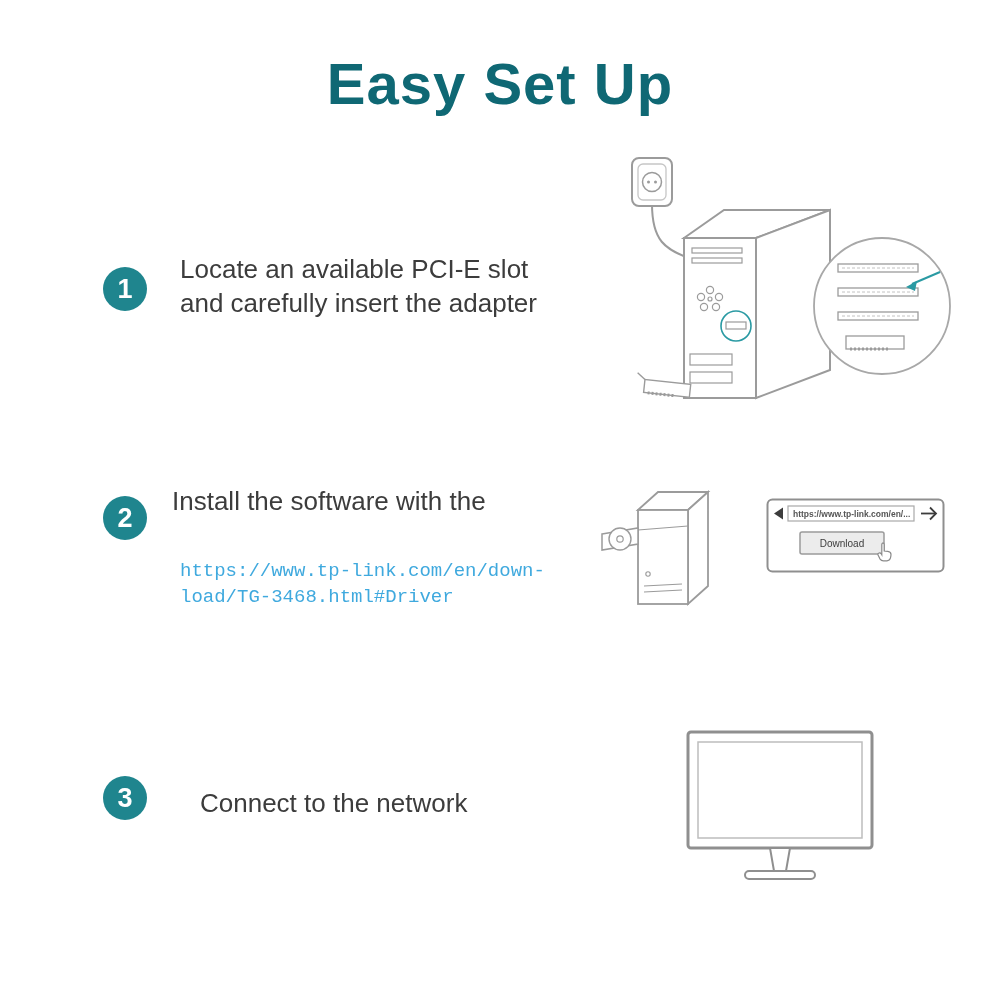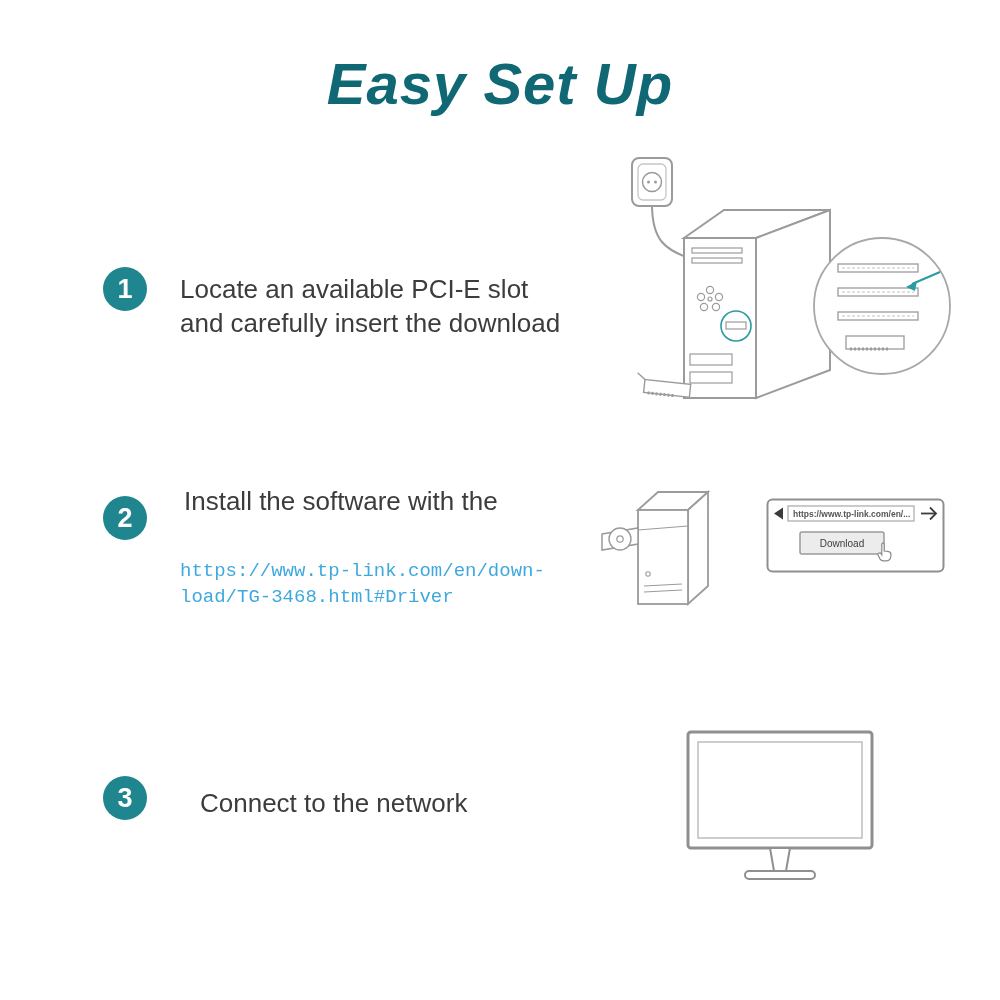--- a/index.html
+++ b/index.html
@@ -1,37 +1,37 @@
 <!DOCTYPE html>
 <html><head>
 <meta charset="utf-8">
 <style>
   html,body{margin:0;padding:0;background:#fff;}
   .canvas{position:relative;width:1000px;height:1000px;background:#ffffff;overflow:hidden;
           font-family:"Liberation Sans", sans-serif;}
   .title{position:absolute;left:0;top:50px;width:100%;margin:0;text-align:center;
-         font-size:58px;font-weight:bold;color:#0f6874;letter-spacing:1px;font-style:italic;}
+         font-size:58px;font-weight:bold;color:#0f6874;letter-spacing:1px;}
   .step-circle{position:absolute;width:44px;height:44px;border-radius:50%;background:#1f858e;
          color:#fff;font-size:27px;font-weight:bold;display:flex;align-items:center;justify-content:center;}
   .step-text{position:absolute;font-size:26px;line-height:34px;color:#3c3c3c;}
   .link-text{position:absolute;font-size:19px;line-height:26px;color:#3fa9de;cursor:pointer;font-family:Liberation Mono, monospace;}
   .or{position:absolute;font-size:15px;font-weight:bold;color:#4a4a4a;margin-left:44px;}
   .illus{position:absolute;}
 </style>
 </head>
 <body>
 
 <div class="canvas">
 
   <h1 class="title">Easy Set Up</h1>
 
   <div class="step-circle" style="left:103px;top:267px;">1</div>
-  <div class="step-text" style="left:180px;top:252px;margin-top:20px;">
+  <div class="step-text" style="left:180px;top:252px;">
     <div>Locate an available PCI-E slot</div>
-    <div>and carefully insert the download</div>
+    <div>and carefully insert the adapter</div>
   </div>
 
   <svg class="illus" style="left:588px;top:146px;" width="372" height="272" viewBox="0 0 372 272">
 
     <path d="M64 58 C64 94, 76 104, 106 114" fill="none" stroke="#9b9b9b" stroke-width="2"></path>
 
     <g>
       <rect x="44" y="12" width="40" height="48" rx="7" fill="#fff" stroke="#9b9b9b" stroke-width="2"></rect>
       <rect x="50" y="18" width="28" height="36" rx="5" fill="#fff" stroke="#c6c6c6" stroke-width="1.3"></rect>
       <circle cx="64" cy="36" r="9.5" fill="#fff" stroke="#9b9b9b" stroke-width="1.5"></circle>
@@ -81,21 +81,21 @@
         <polygon points="318,141 329,135 327,145" fill="#2a9aa3"></polygon>
       </g>
       <g>
         <rect x="258" y="190" width="58" height="13" fill="#fff" stroke="#9b9b9b" stroke-width="1.3"></rect>
         <line x1="262" y1="203" x2="300" y2="203" stroke="#9b9b9b" stroke-width="3" stroke-dasharray="2 2"></line>
       </g>
     </g>
   </svg>
 
   <div class="step-circle" style="left:103px;top:496px;">2</div>
-  <div class="step-text" style="left:184px;top:484px;">
+  <div class="step-text" style="left:172px;top:484px;">
     <div>Install the software with the</div>
   </div>
   <div class="link-text" style="left:180px;top:558px;">
     <div>https://www.tp-link.com/en/down-</div>
     <div>load/TG-3468.html#Driver</div>
   </div>
 
   <svg class="illus" style="left:592px;top:468px;" width="150" height="150" viewBox="0 0 150 150">
     <g stroke="#9b9b9b" fill="#fff">
       <polygon points="46,42 66,24 116,24 96,42" stroke-width="1.8"></polygon>

